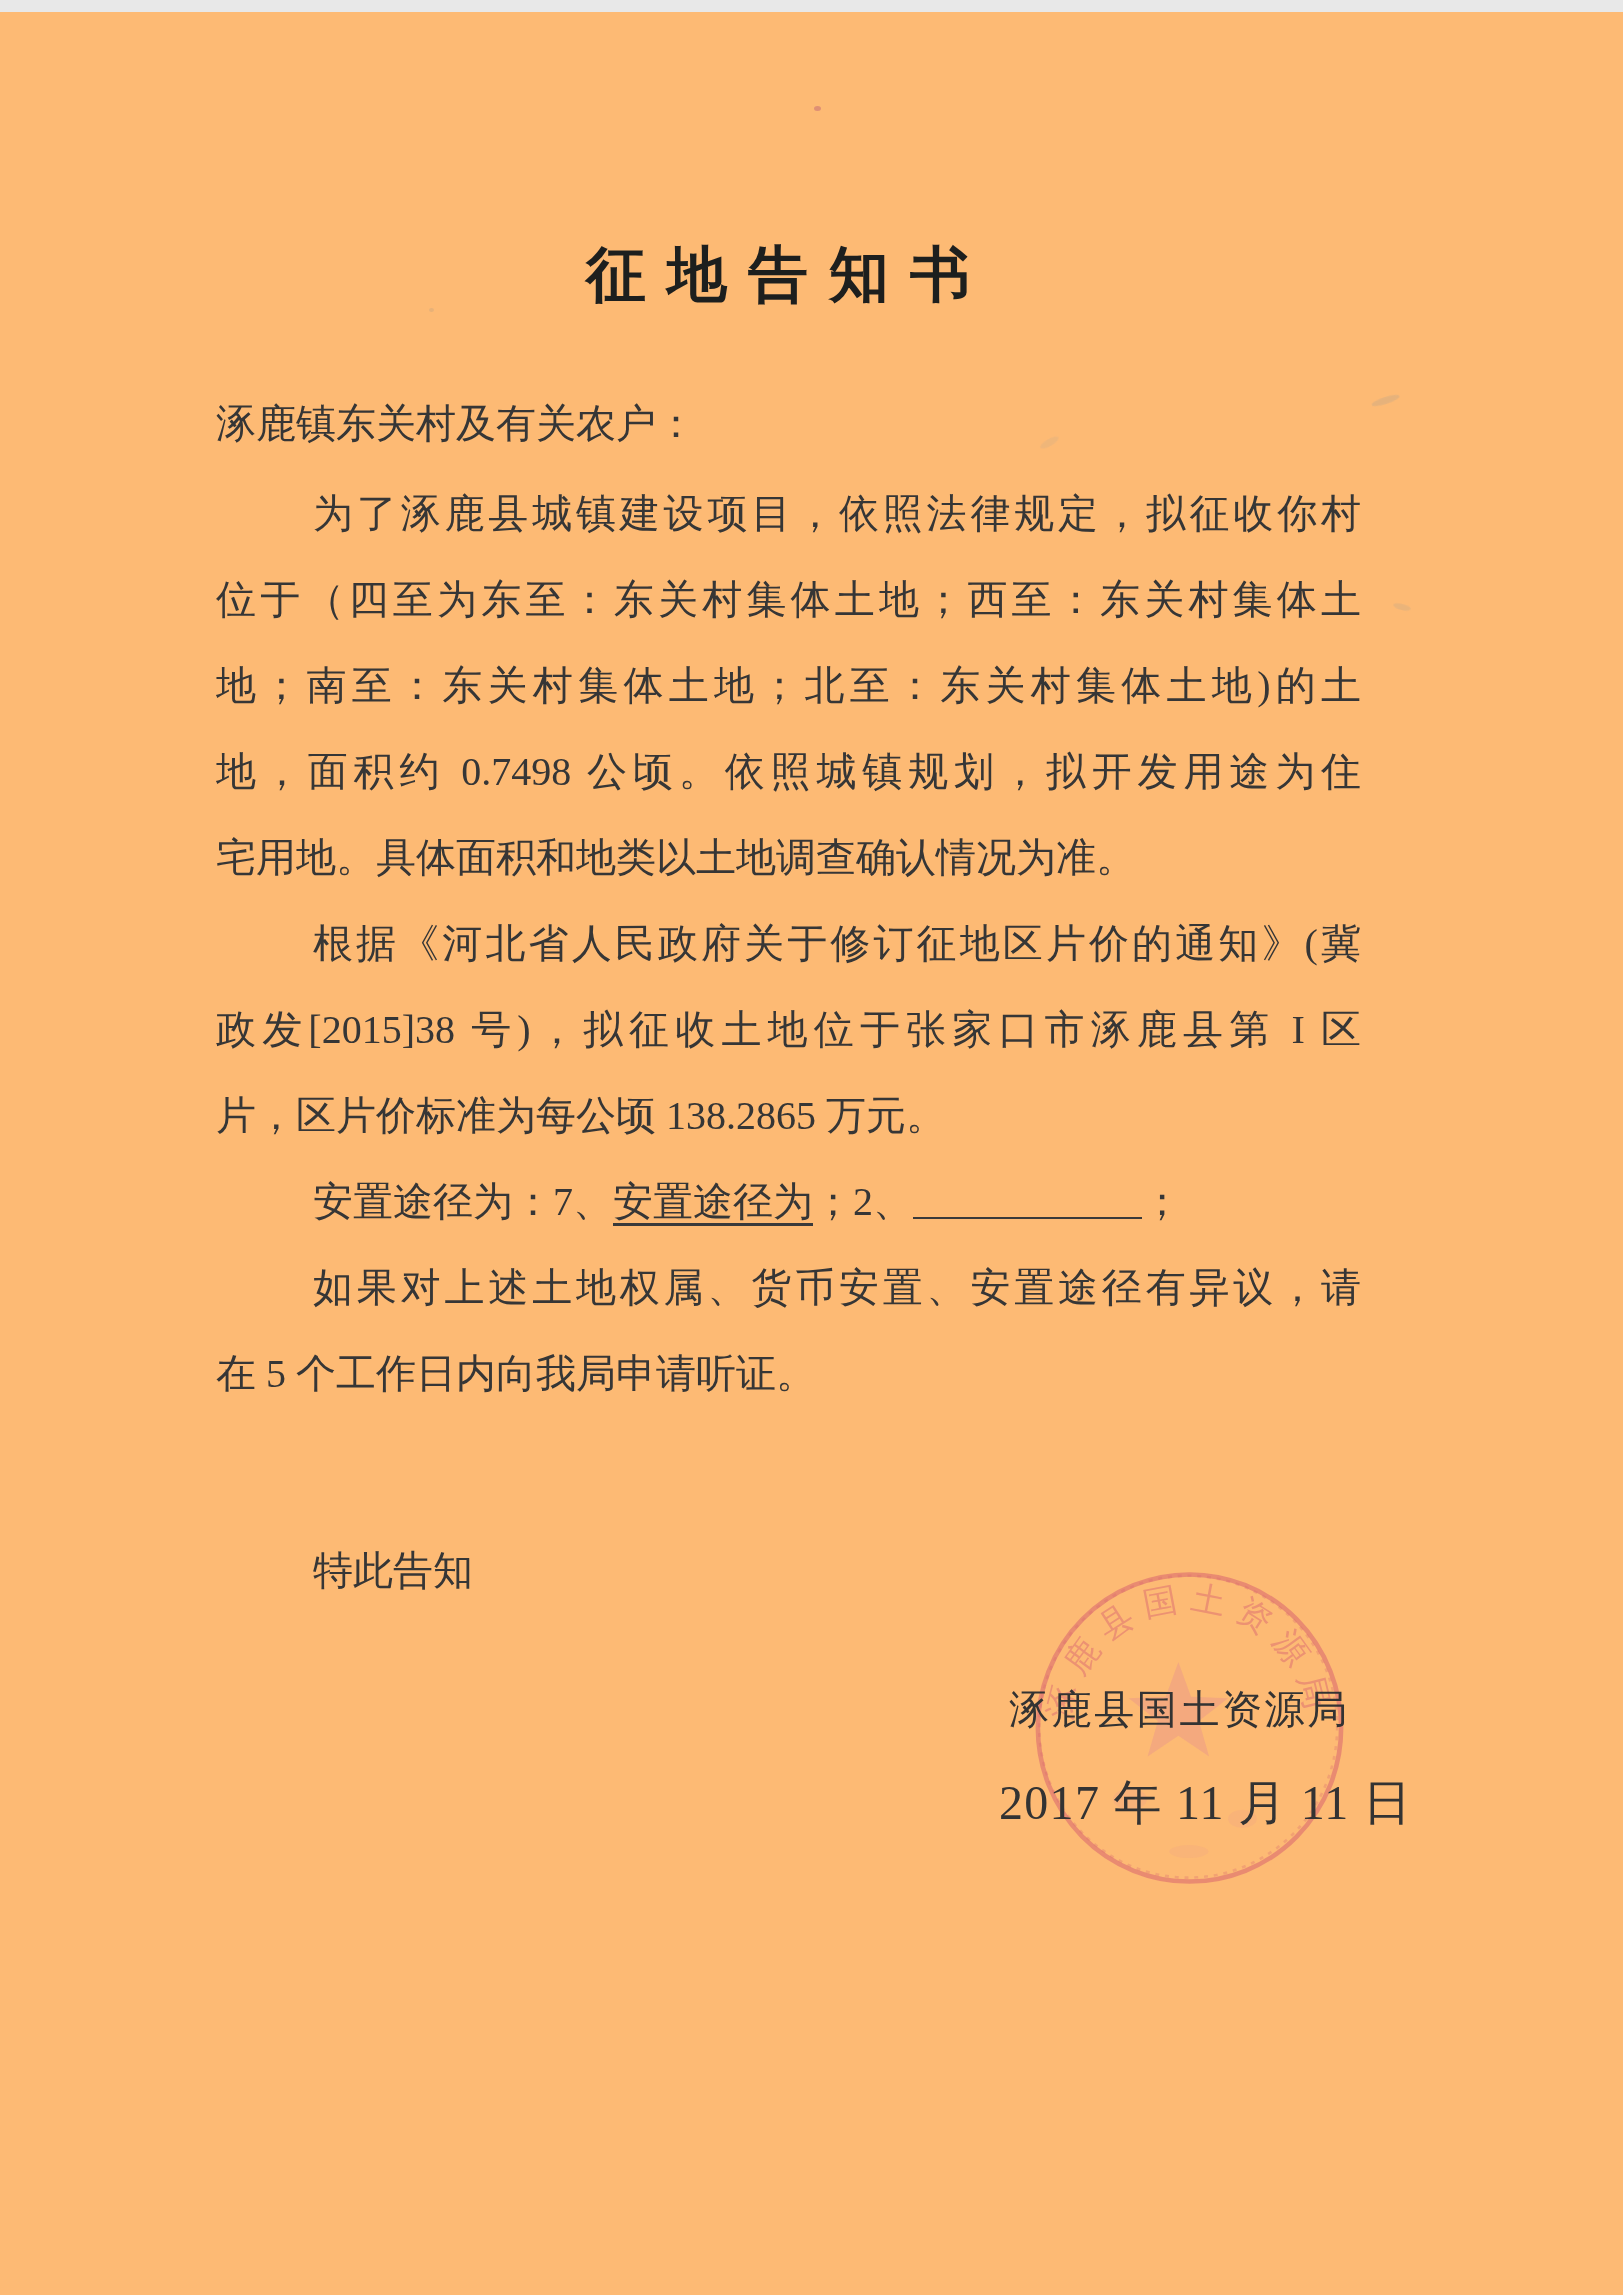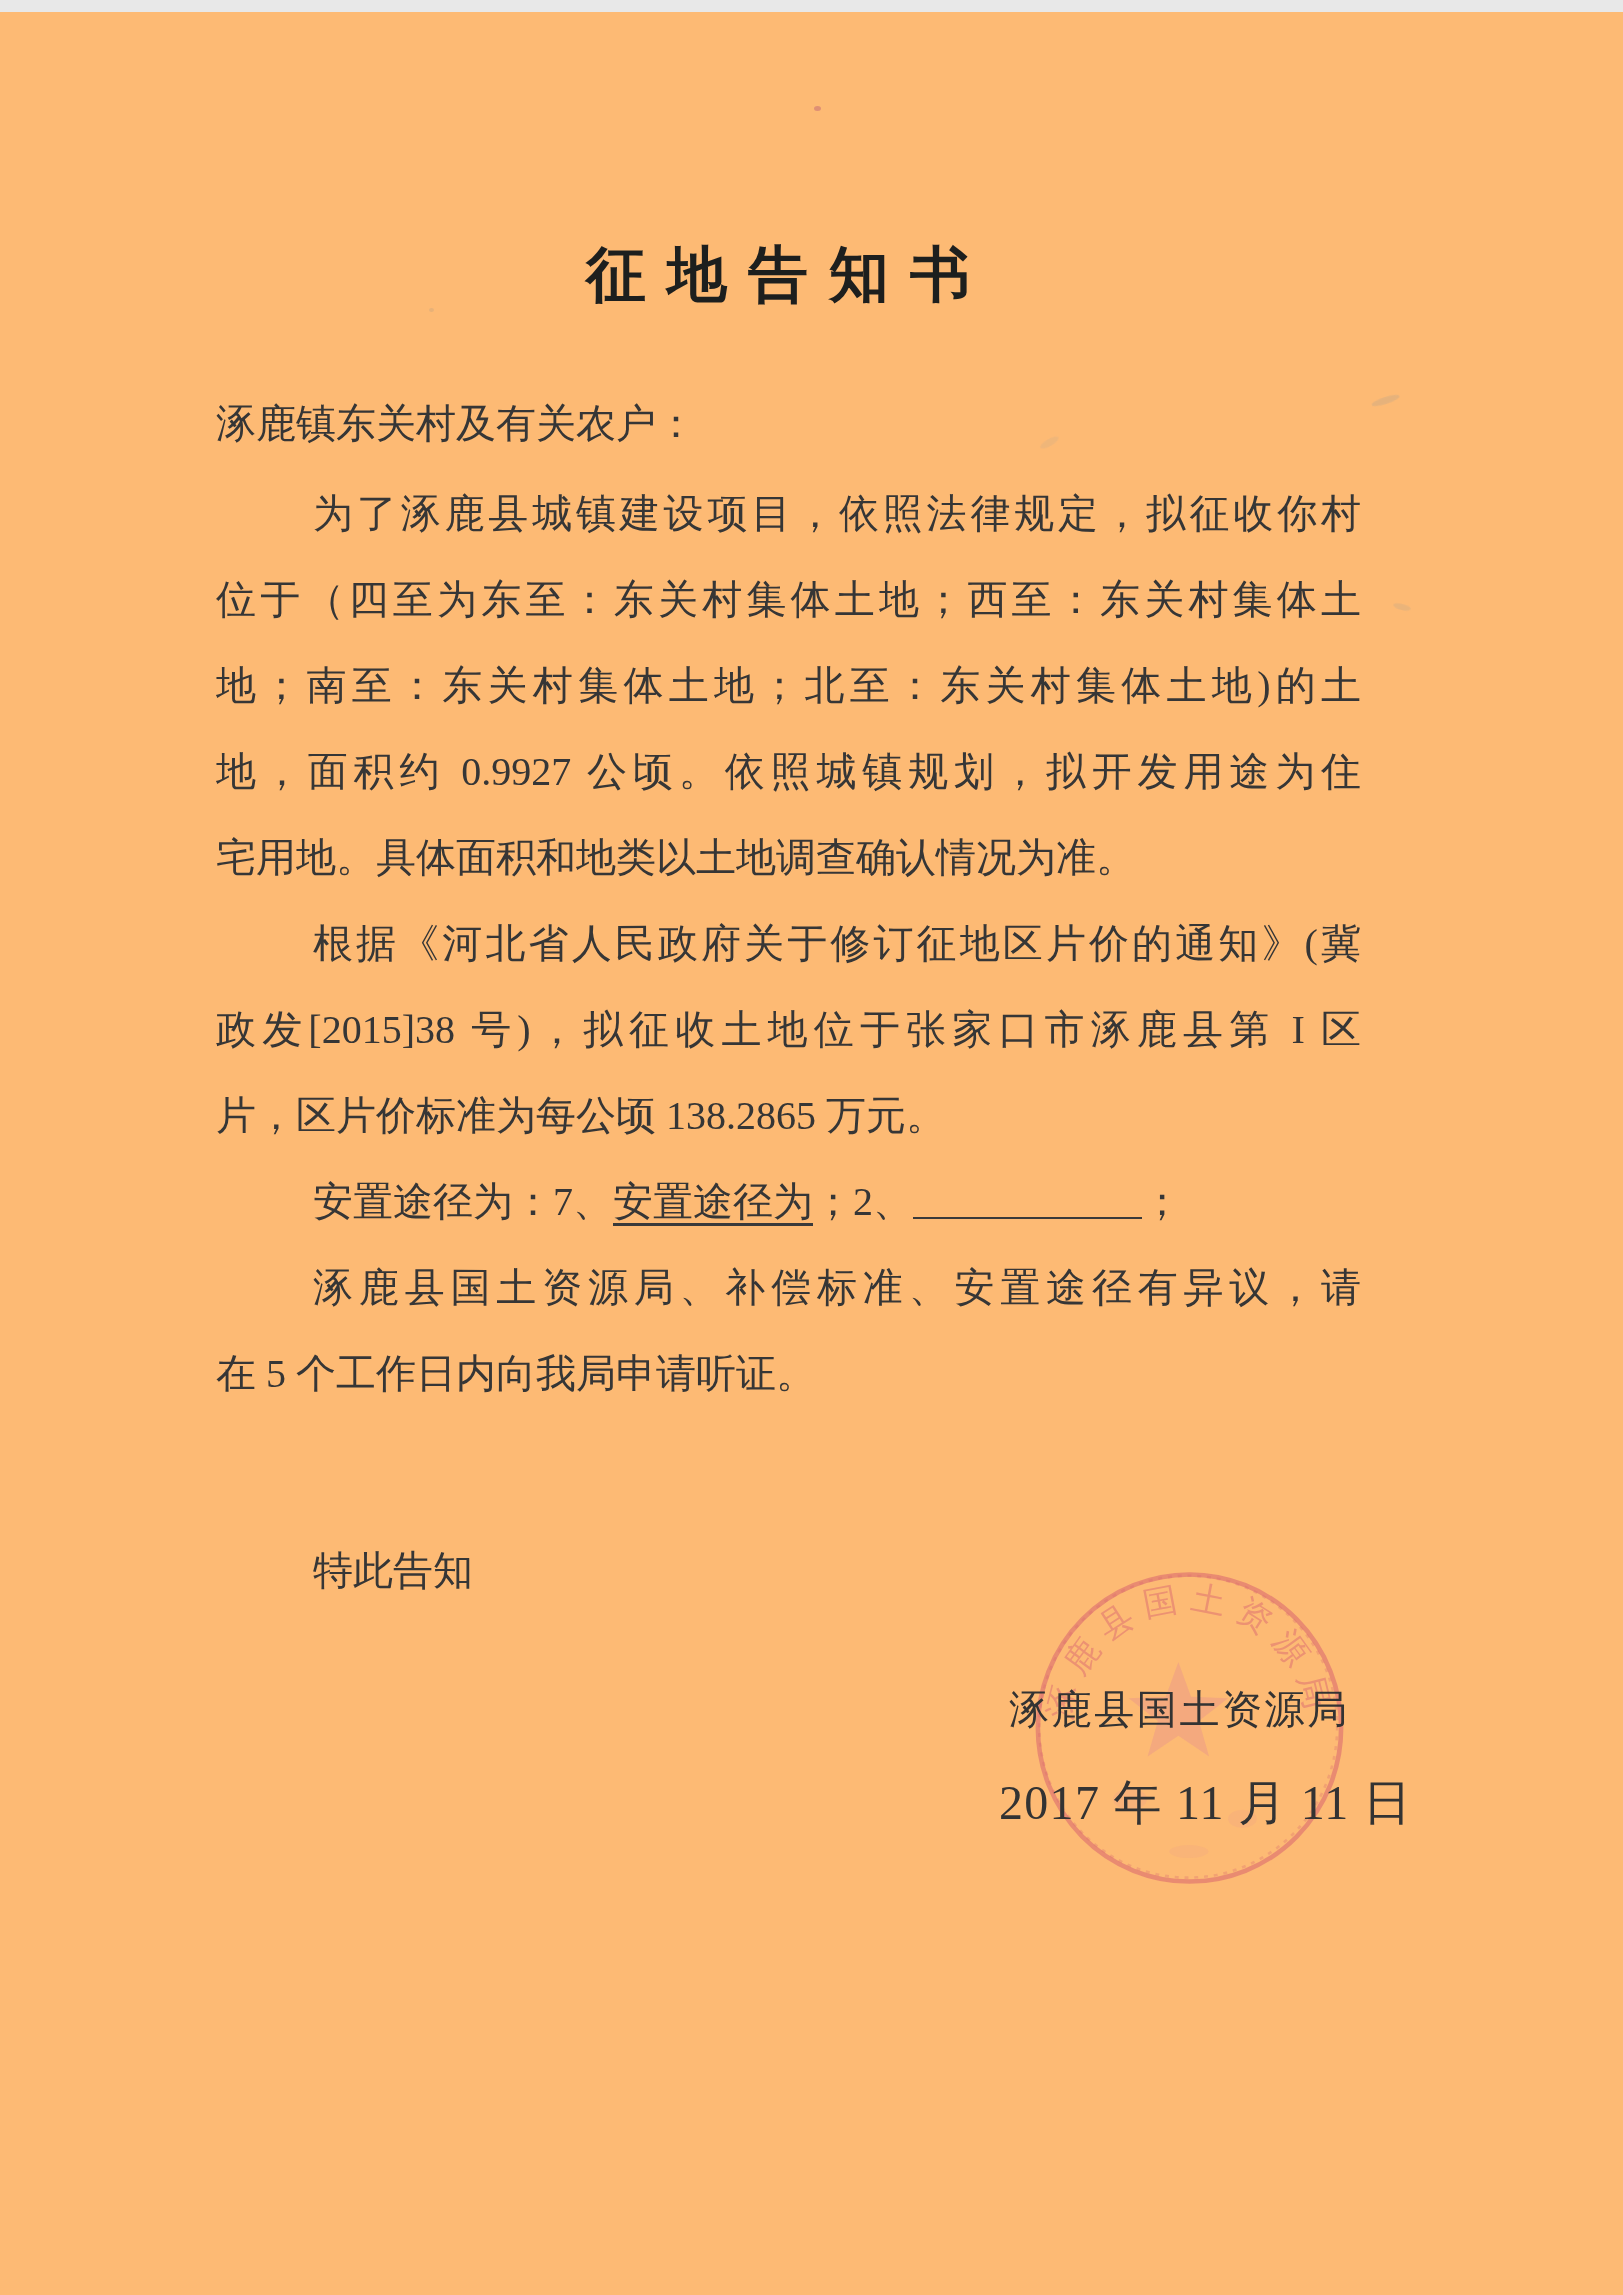--- a/index.html
+++ b/index.html
@@ -78,29 +78,29 @@
 
 <div id="page">
 
   <div class="title">征地告知书</div>
 
   <div class="body">
     <div class="bline salutation">涿鹿镇东关村及有关农户：</div>
     <div class="bline j indent">为了涿鹿县城镇建设项目，依照法律规定，拟征收你村</div>
     <div class="bline j">位于（四至为东至：东关村集体土地；西至：东关村集体土</div>
     <div class="bline j">地；南至：东关村集体土地；北至：东关村集体土地)的土</div>
-    <div class="bline j">地，面积约 0.9927 公顷。依照城镇规划，拟开发用途为住</div>
+    <div class="bline j">地，面积约 0.7498 公顷。依照城镇规划，拟开发用途为住</div>
     <div class="bline">宅用地。具体面积和地类以土地调查确认情况为准。</div>
     <div class="bline j indent">根据《河北省人民政府关于修订征地区片价的通知》(冀</div>
     <div class="bline j">政发[2015]38 号)，拟征收土地位于张家口市涿鹿县第 I 区</div>
     <div class="bline">片，区片价标准为每公顷 138.2865 万元。</div>
     <div class="bline indent">
       <span>安置途径为：7、</span><span class="u1">安置途径为</span><span>；2、</span><span class="blank"></span><span>；</span>
     </div>
-    <div class="bline j indent">涿鹿县国土资源局、补偿标准、安置途径有异议，请</div>
+    <div class="bline j indent">如果对上述土地权属、货币安置、安置途径有异议，请</div>
     <div class="bline">在 5 个工作日内向我局申请听证。</div>
     <div class="bline closing indent">特此告知</div>
   </div>
 
   <div class="agency">涿鹿县国土资源局</div>
   <div class="sigdate">2017 年 11 月 11 日</div>
 
   <svg class="stamp" viewBox="0 0 482 486" xmlns="http://www.w3.org/2000/svg">
     <g>
       <ellipse cx="241" cy="243" rx="232" ry="235" fill="none" stroke-width="7" opacity="0.55" stroke="#d96470"></ellipse>

